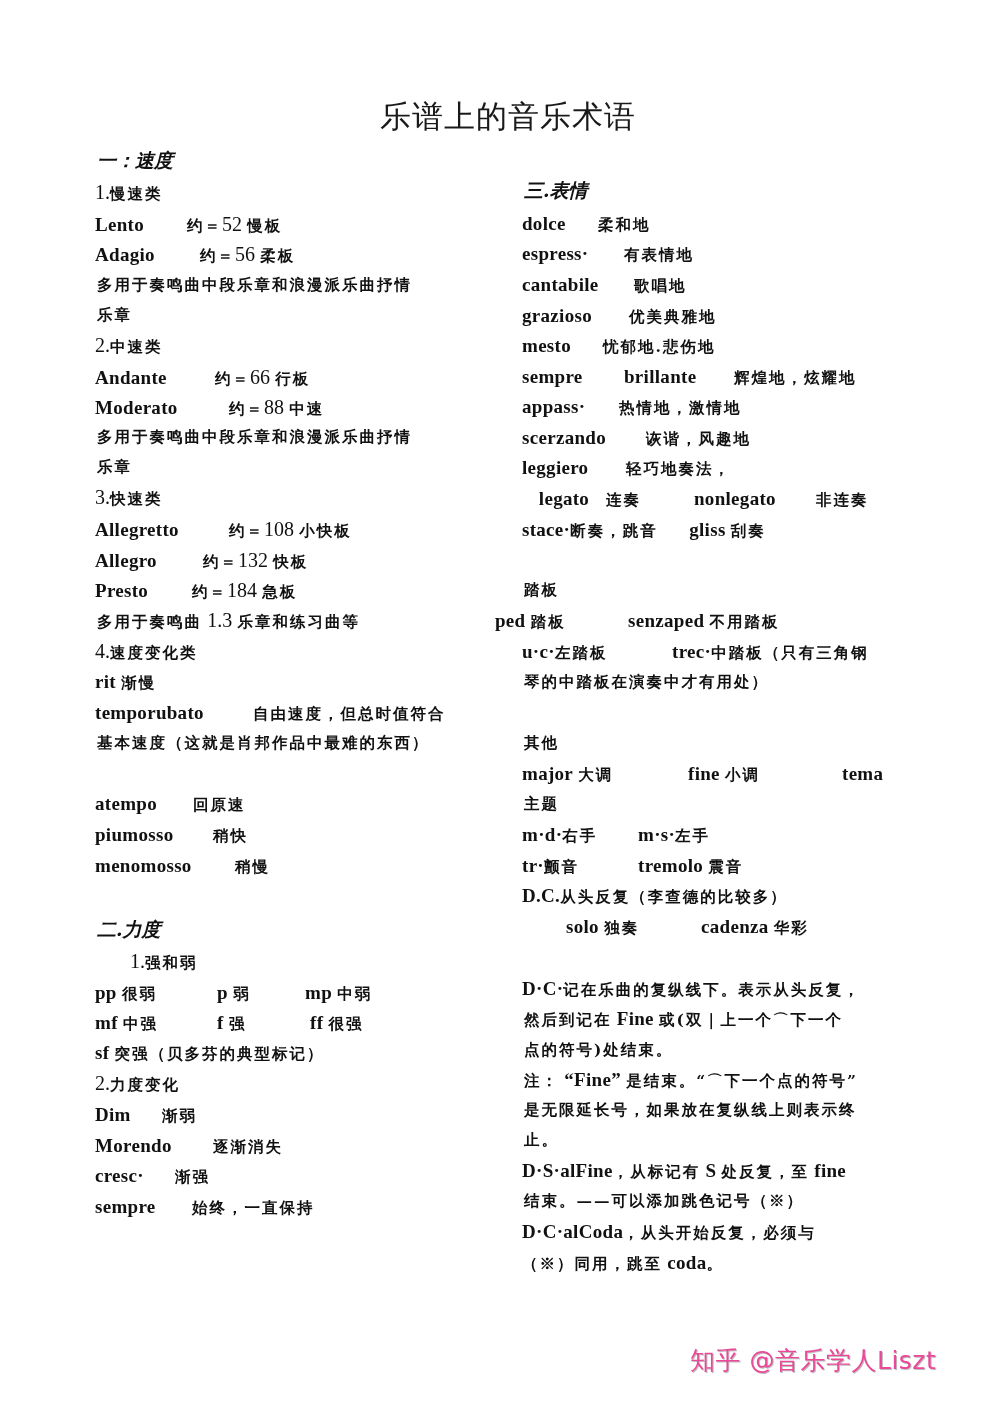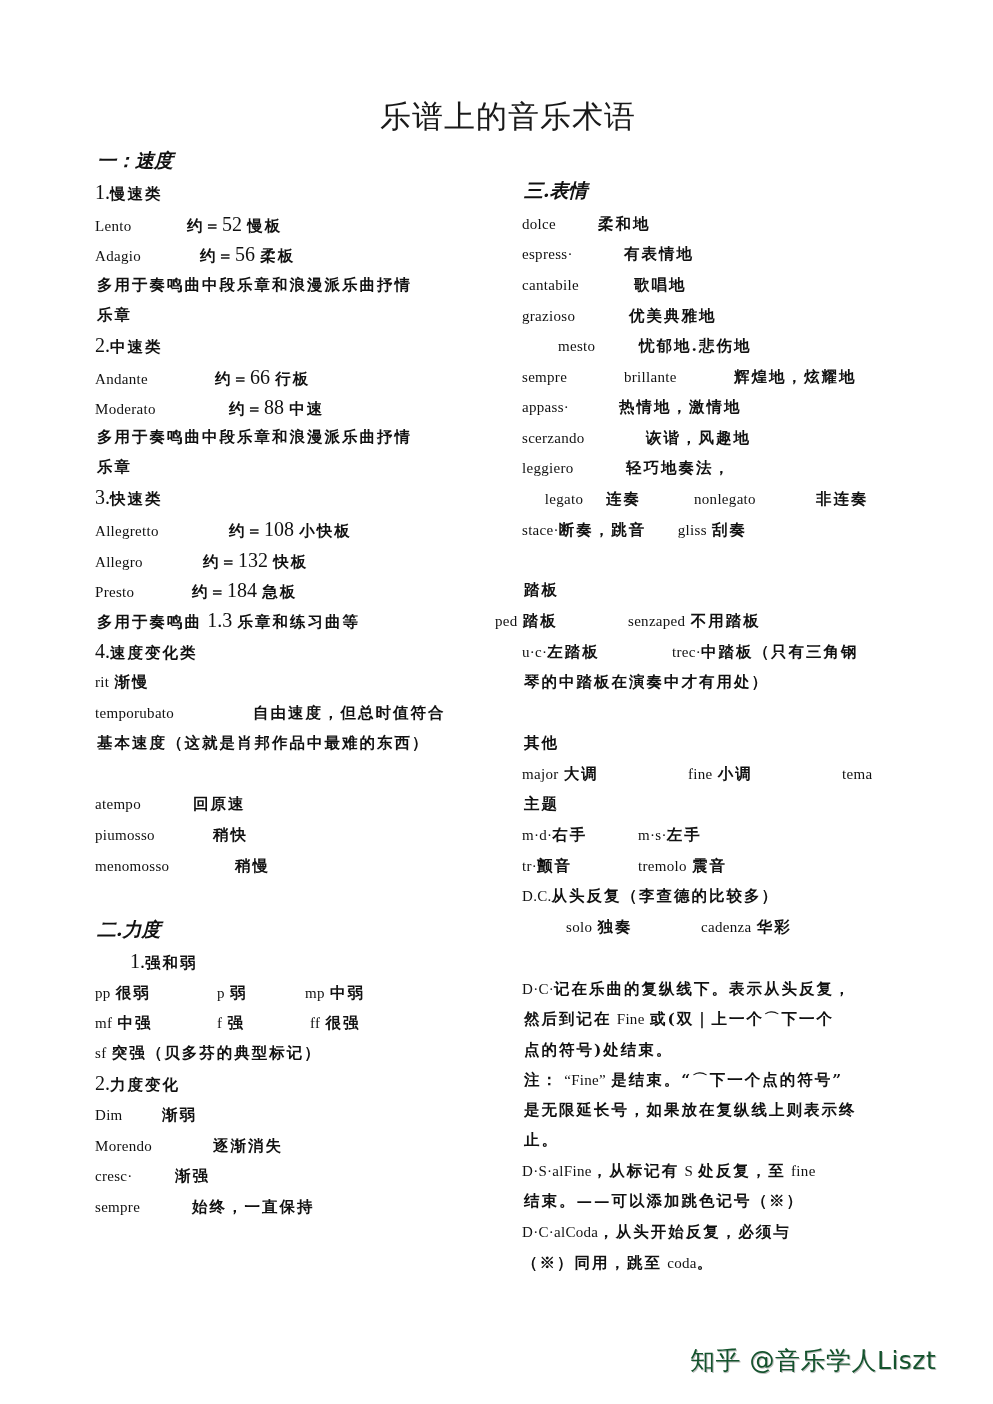--- a/index.html
+++ b/index.html
@@ -2,25 +2,25 @@
 <html><head>
 <meta charset="utf-8">
 <style>
   html, body { margin: 0; padding: 0; background: #ffffff; }
   body { width: 993px; height: 1404px; position: relative; overflow: hidden; color: #111; }
   .title { position: absolute; left: 0; width: 1016px; top: 96px; text-align: center;
     font-family: "DejaVu Sans", sans-serif; font-size: 31px; color: #1a1a1a; letter-spacing: 1px; }
   .line { position: absolute; white-space: nowrap; height: 30px; line-height: 30px;
     font-family: "DejaVu Serif", serif; font-size: 16.5px; }
   .h { font-family: "DejaVu Serif", serif; font-weight: bold; font-style: italic; font-size: 19px; }
-  .en { font-family: "Liberation Serif", serif; font-weight: normal; font-size: 15px; letter-spacing: 0.3px; }
+  .en { font-family: "Liberation Serif", serif; font-weight: bold; font-size: 19px; letter-spacing: 0.3px; }
   .zh { font-family: "DejaVu Serif", serif; font-size: 15.5px; font-weight: bold; letter-spacing: 2px; }
   .num { font-family: "Liberation Serif", serif; font-size: 20px; }
   .watermark { position: absolute; left: 690px; top: 1344px; font-family: "DejaVu Sans", sans-serif;
-    font-size: 25px; color: #14532d; text-shadow: 1px 1px 0 #bdbdbd, -1px -1px 0 #ffffff; letter-spacing: 0.5px; }
+    font-size: 25px; color: #ec4899; text-shadow: 1px 1px 0 #bdbdbd, -1px -1px 0 #ffffff; letter-spacing: 0.5px; }
 </style>
 </head>
 <body>
 
 <div class="title">乐谱上的音乐术语</div>
 
 <div>
   <div class="line h" style="left:97px;top:145px;">一：速度</div>
 
   <div class="line" style="left:95px;top:177px;">
@@ -122,21 +122,21 @@
   <div class="line" style="left:522px;top:239px;">
     <span class="en" style="display:inline-block;width:102px;">espress·</span><span class="zh">有表情地</span>
   </div>
   <div class="line" style="left:522px;top:270px;">
     <span class="en" style="display:inline-block;width:112px;">cantabile</span><span class="zh">歌唱地</span>
   </div>
   <div class="line" style="left:522px;top:301px;">
     <span class="en" style="display:inline-block;width:107px;">grazioso</span><span class="zh">优美典雅地</span>
   </div>
   <div class="line" style="left:522px;top:331px;">
-    <span class="en" style="display:inline-block;width:81px;margin-left:36px;">mesto</span><span class="zh">忧郁地.悲伤地</span>
+    <span class="en" style="display:inline-block;width:81px;">mesto</span><span class="zh">忧郁地.悲伤地</span>
   </div>
   <div class="line" style="left:522px;top:362px;">
     <span class="en" style="display:inline-block;width:102px;">sempre</span><span class="en" style="display:inline-block;width:110px;">brillante</span><span class="zh">辉煌地，炫耀地</span>
   </div>
   <div class="line" style="left:522px;top:392px;">
     <span class="en" style="display:inline-block;width:97px;">appass·</span><span class="zh">热情地，激情地</span>
   </div>
   <div class="line" style="left:522px;top:423px;">
     <span class="en" style="display:inline-block;width:124px;">scerzando</span><span class="zh">诙谐，风趣地</span>
   </div>

